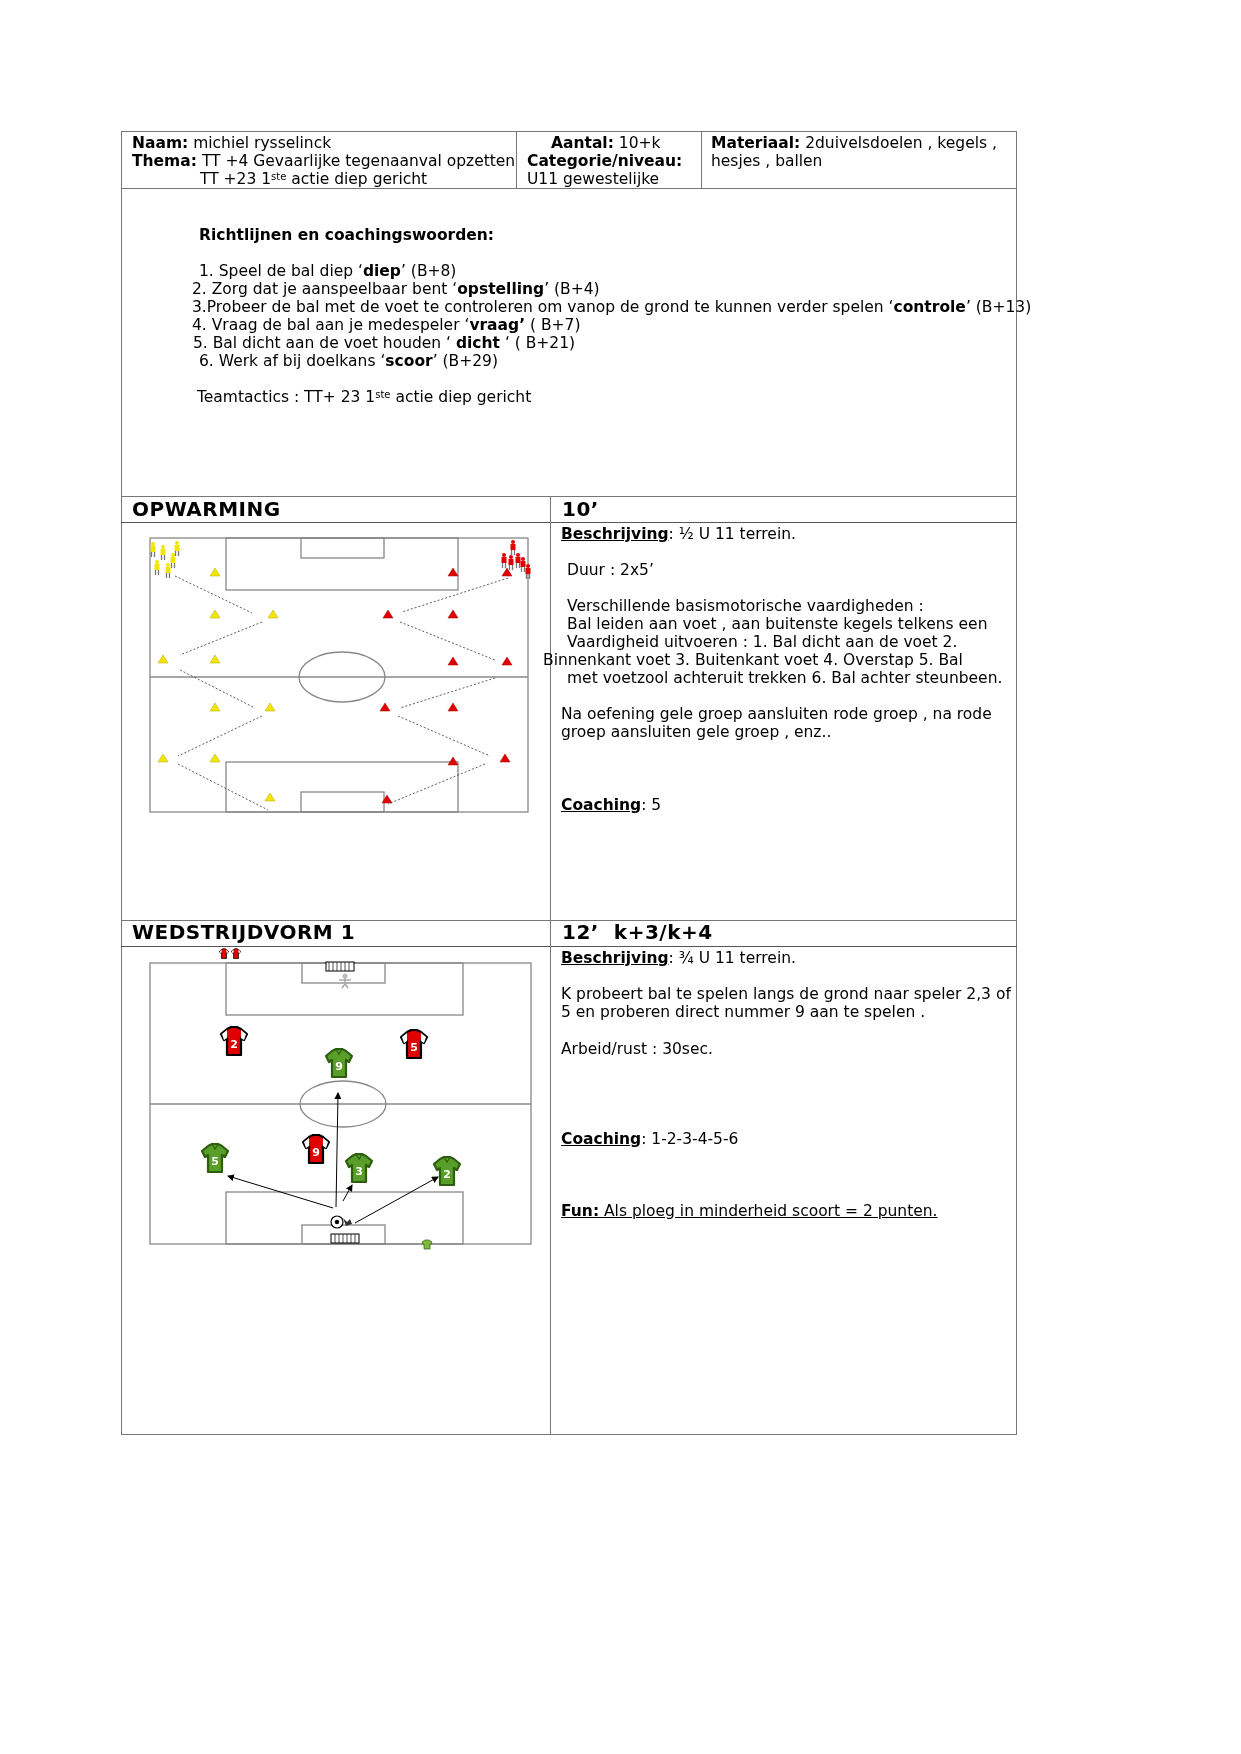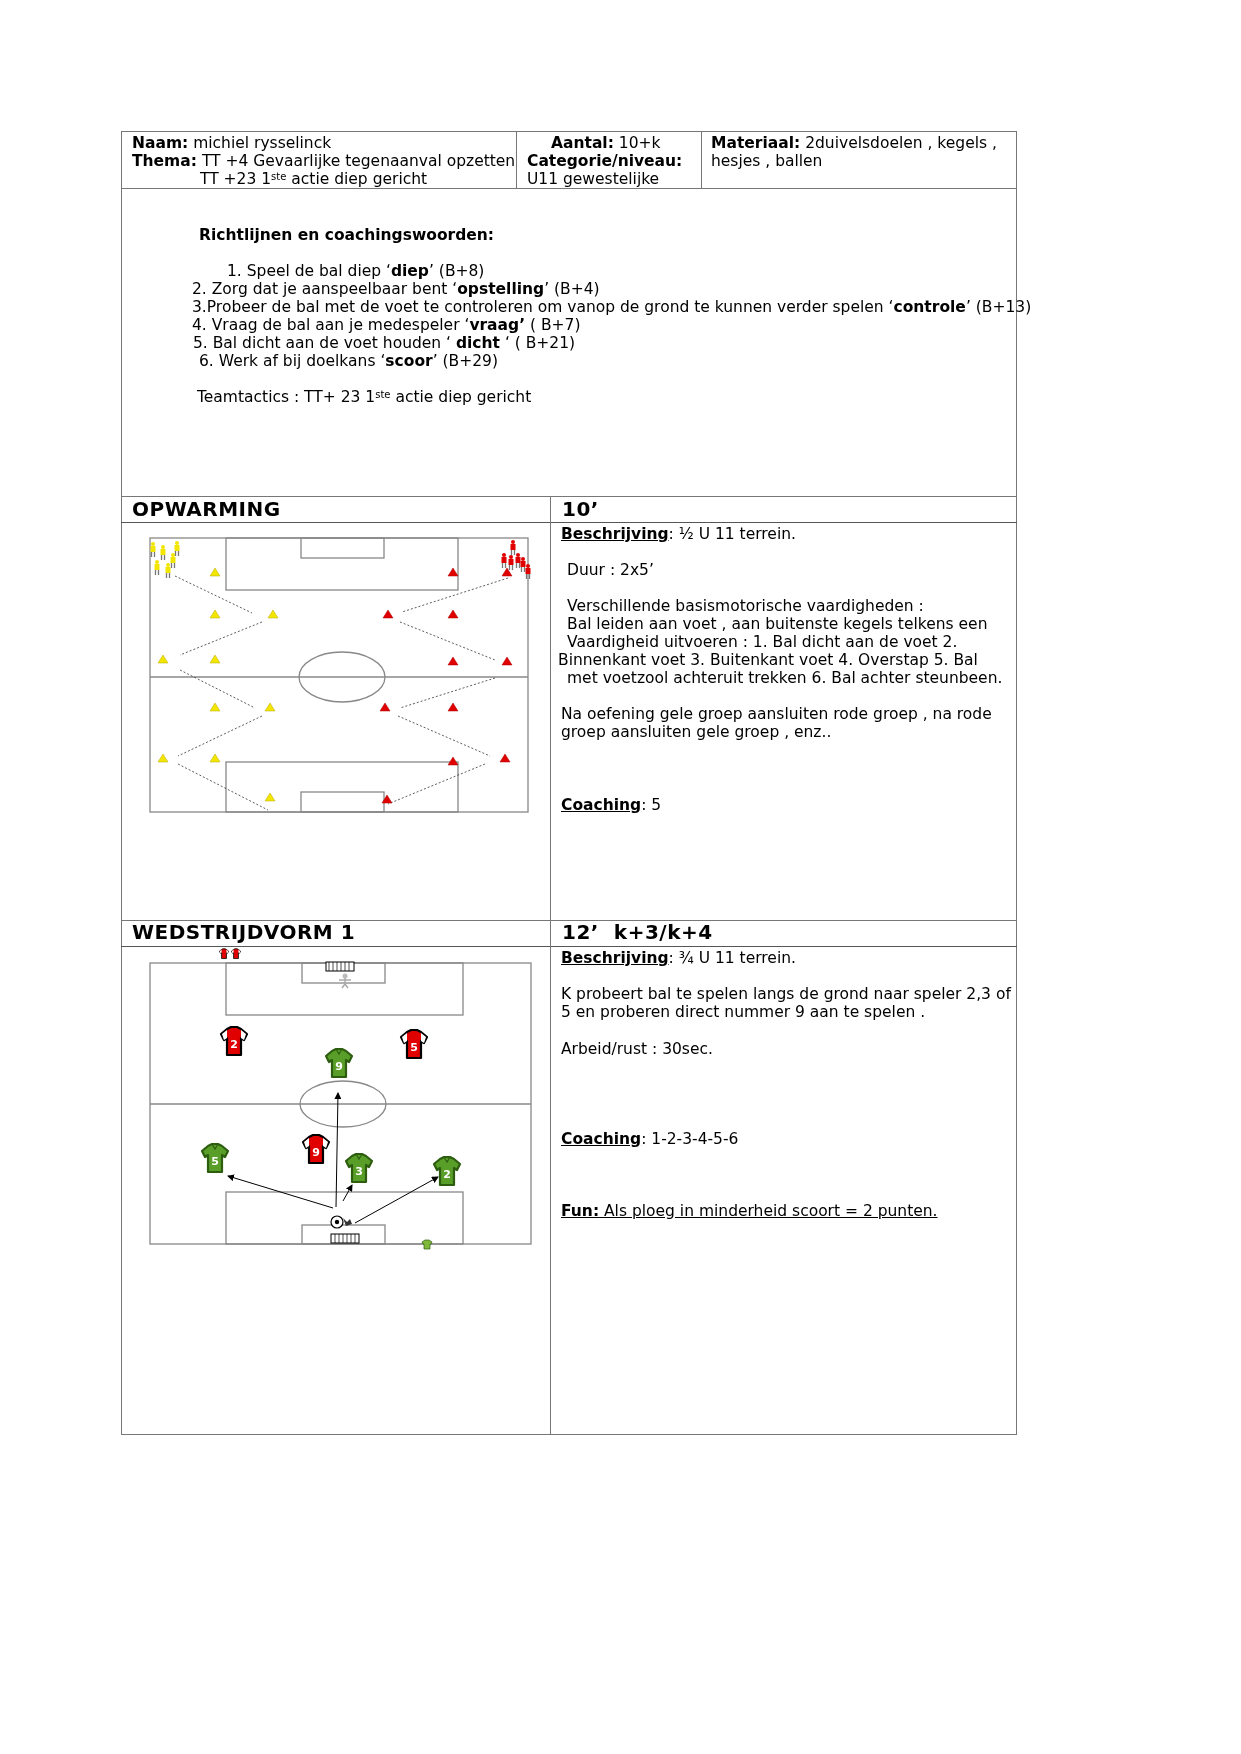--- a/index.html
+++ b/index.html
@@ -42,41 +42,41 @@
 
 <div class="t" style="left:711px;top:133px;">
   <b>Materiaal:</b>
   <span>2duivelsdoelen , kegels ,</span>
 </div>
 <div class="t" style="left:711px;top:151px;">hesjes , ballen</div>
 
 <div class="box" style="left:121px;top:188px;width:896px;height:309px;"></div>
 <div class="t" style="left:199px;top:225px;font-weight:bold;">Richtlijnen en coachingswoorden:</div>
 
-<div class="t" style="left:199px;top:261px;margin-left:28px;"><span>1. Speel de bal diep ‘</span><b>diep</b><span>’ (B+8)</span></div>
+<div class="t" style="left:199px;top:261px;"><span>1. Speel de bal diep ‘</span><b>diep</b><span>’ (B+8)</span></div>
 <div class="t" style="left:192px;top:279px;"><span>2. Zorg dat je aanspeelbaar bent ‘</span><b>opstelling</b><span>’ (B+4)</span></div>
 <div class="t" style="left:192px;top:297px;"><span>3.Probeer de bal met de voet te controleren om vanop de grond te kunnen verder spelen ‘</span><b>controle</b><span>’ (B+13)</span></div>
 <div class="t" style="left:192px;top:315px;"><span>4. Vraag de bal aan je medespeler ‘</span><b>vraag’</b><span> ( B+7)</span></div>
 <div class="t" style="left:193px;top:333px;"><span>5. Bal dicht aan de voet houden ‘ </span><b>dicht</b><span> ‘ ( B+21)</span></div>
 <div class="t" style="left:199px;top:351px;"><span>6. Werk af bij doelkans ‘</span><b>scoor</b><span>’ (B+29)</span></div>
 
 <div class="t" style="left:197px;top:387px;"><span>Teamtactics : TT+ 23   1</span><sup>ste</sup><span> actie diep gericht</span></div>
 
 <div class="box" style="left:121px;top:496px;width:896px;height:425px;"></div>
 <div class="hline" style="left:121px;top:522px;width:896px;"></div>
 <div class="vline" style="left:550px;top:496px;height:425px;"></div>
 <div class="t sec-title" style="left:132px;top:499px;">OPWARMING</div>
 <div class="t sec-title" style="left:562px;top:499px;">10’</div>
 
 <div class="t" style="left:561px;top:524px;text-align:center;"><b><u>Beschrijving</u></b><span>: ½ U 11 terrein.</span></div>
 <div class="t" style="left:567px;top:560px;">Duur : 2x5’</div>
 <div class="t" style="left:567px;top:596px;">Verschillende basismotorische vaardigheden :</div>
 <div class="t" style="left:567px;top:614px;">Bal leiden aan voet , aan buitenste kegels telkens een</div>
 <div class="t" style="left:567px;top:632px;">Vaardigheid uitvoeren : 1. Bal dicht aan de voet 2.</div>
-<div class="t" style="left:558px;top:650px;">Binnenkant voet 3. Buitenkant voet 4. Overstap 5. Bal</div>
+<div class="t" style="left:543px;top:650px;">Binnenkant voet 3. Buitenkant voet 4. Overstap 5. Bal</div>
 <div class="t" style="left:567px;top:668px;">met voetzool achteruit trekken 6. Bal achter steunbeen.</div>
 <div class="t" style="left:561px;top:704px;"><span style="text-decoration:underline;"> </span><span>Na oefening gele groep aansluiten rode groep , na rode</span></div>
 <div class="t" style="left:561px;top:722px;">groep aansluiten gele groep , enz..</div>
 <div class="t" style="left:561px;top:795px;"><b><u>Coaching</u></b><span>: 5</span></div>
 
 <svg class="abs" style="left:140px;top:530px;" width="400" height="290">
   <g stroke="#888" stroke-width="1.3" fill="none">
     <rect x="10" y="8" width="378" height="274"></rect>
     <rect x="86" y="8" width="232" height="52"></rect>
     <rect x="161" y="8" width="83" height="20"></rect>

